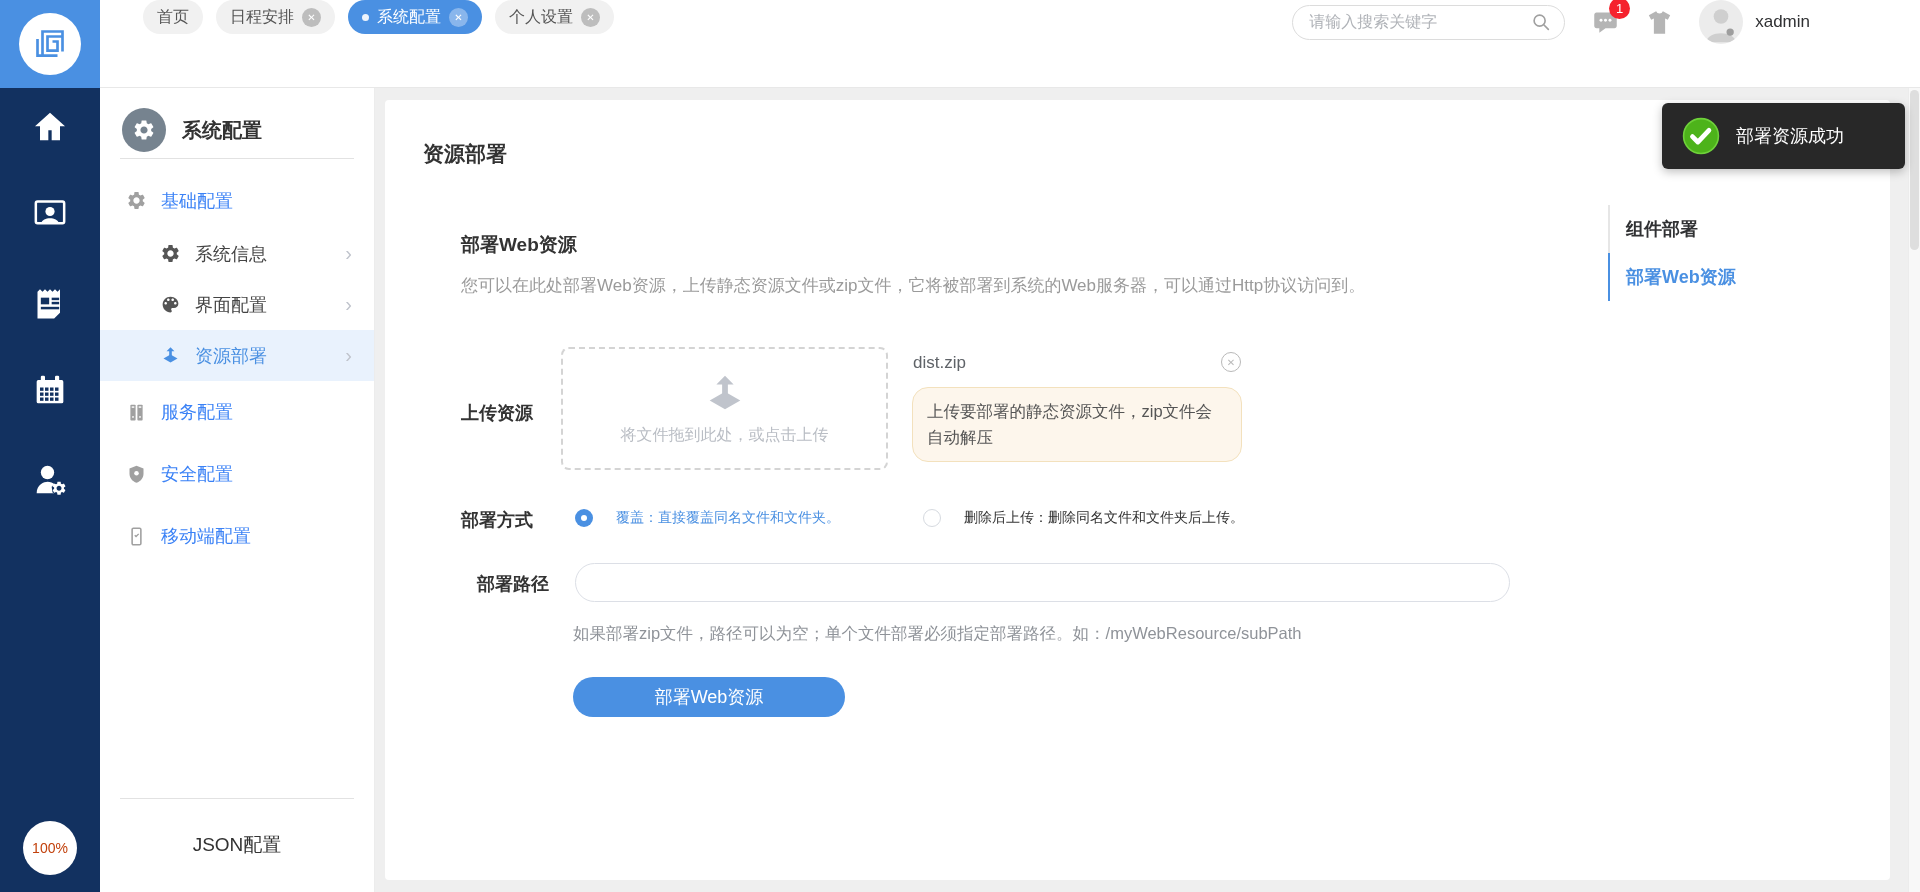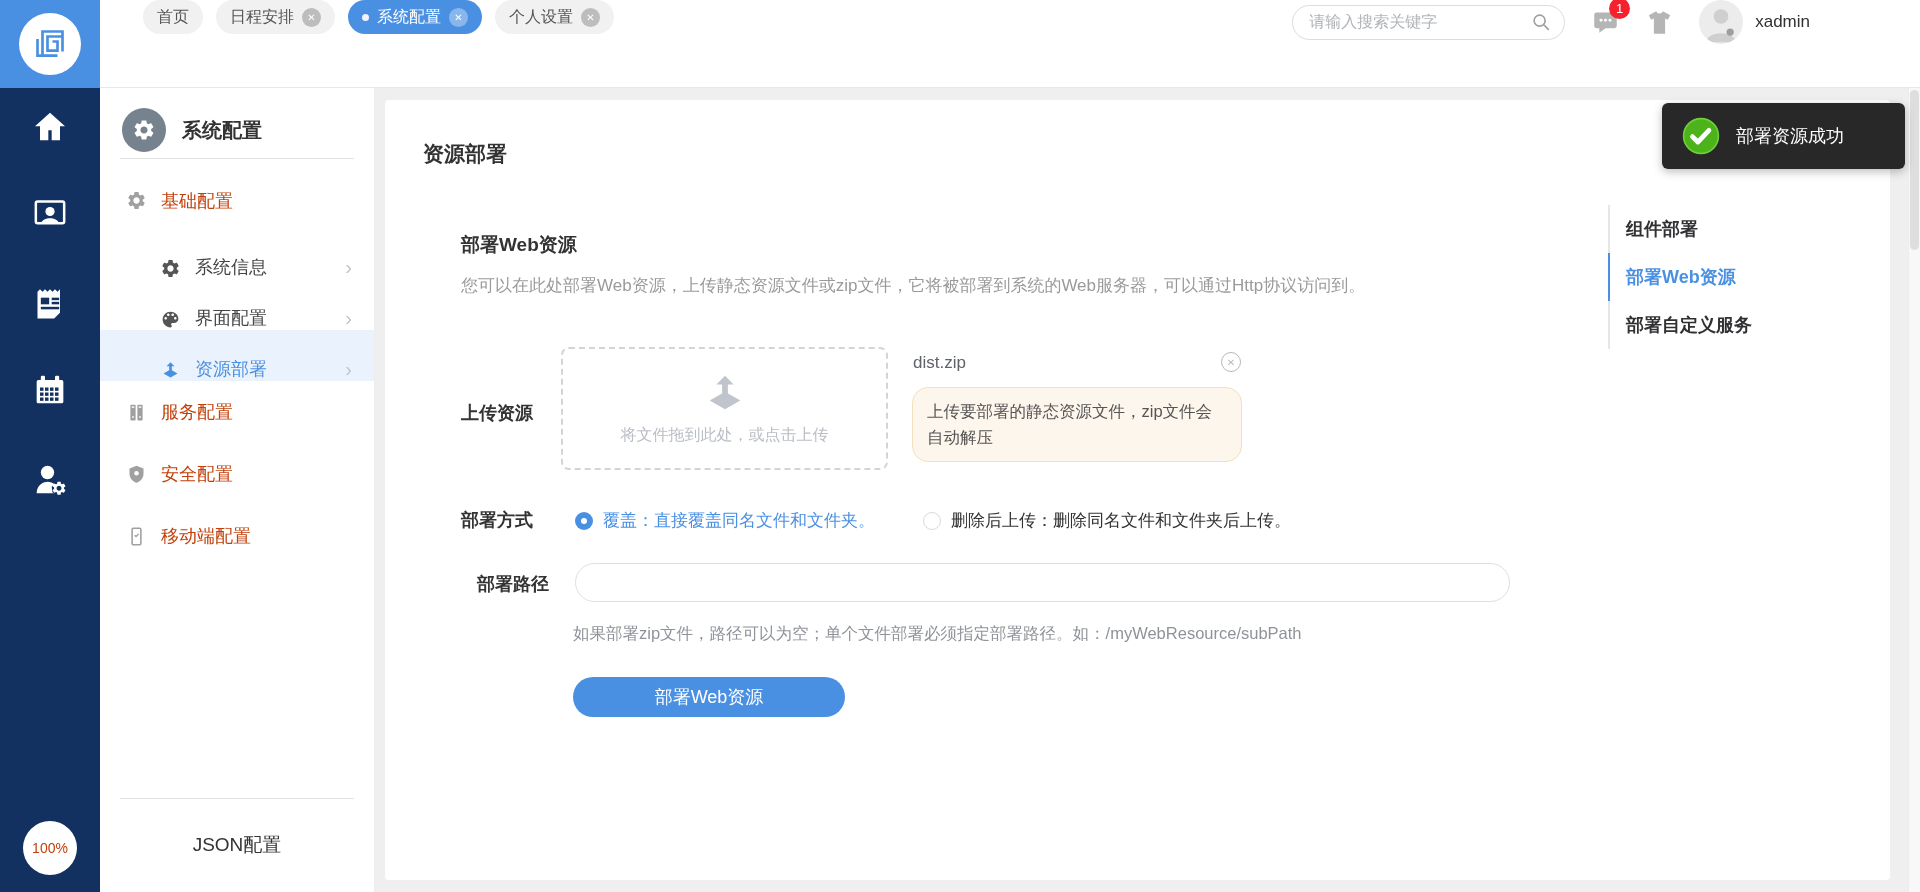--- a/index.html
+++ b/index.html
@@ -36,22 +36,22 @@
   .username { font-size:17px; color:#303133; }
 
   
   .sidebar { position:absolute; left:100px; top:88px; width:275px; bottom:0; background:#fff; border-right:1px solid #ececec; z-index:3; }
   .sb-head { display:flex; align-items:center; gap:16px; padding:20px 0 0 22px; }
   .sb-head-icon { width:44px; height:44px; border-radius:50%; background:#76838f; display:flex; align-items:center; justify-content:center; }
   .sb-head-icon svg { width:24px; height:24px; }
   .sb-title { font-size:20px; font-weight:bold; color:#333; }
   .sb-divider { margin:6px 20px 0 20px; border-bottom:1px solid #e2e2e2; }
   .menu { padding-top:14px; }
-  .menu-item { display:flex; align-items:center; height:55px; padding-left:26px; gap:14px; font-size:18px; color:#c2410c; cursor:pointer; position:relative; }
-  .menu-item.lvl2 { padding-left:60px; height:51px; color:#444;align-items:flex-end; }
+  .menu-item { display:flex; align-items:center; height:55px; padding-left:26px; gap:14px; font-size:18px; color:#3b82f6; cursor:pointer; position:relative; }
+  .menu-item.lvl2 { padding-left:60px; height:51px; color:#444; }
   .menu-item svg { width:21px; height:21px; flex:0 0 auto; }
   .menu-item .chev { position:absolute; right:22px; font-size:20px; color:#c0c4cc; font-weight:normal; }
   .menu-item.active { background:#e9f2fd; color:#4a90e2; }
   .menu-item.tall { height:62px; }
   .sb-footer { position:absolute; left:0; right:0; bottom:0; height:94px; display:flex; align-items:center; justify-content:center; }
   .sb-footer:before { content:""; position:absolute; top:0; left:20px; right:20px; border-top:1px solid #e2e2e2; }
   .sb-footer span { font-size:19px; color:#333; cursor:pointer; }
 
   
   .content { position:absolute; left:375px; top:88px; right:0; bottom:0; background:#efefef; padding:12px 30px 12px 10px; }
@@ -74,21 +74,21 @@
   .file-close { position:absolute; left:836px; top:252px; width:20px; height:20px; border:1px solid #b9b9b9; border-radius:50%; color:#b9b9b9; font-size:10px; display:flex; align-items:center; justify-content:center; cursor:pointer; }
   .file-tip { position:absolute; left:527px; top:287px; width:330px; background:#fdf6ec; border:1px solid #f3e1bd; border-radius:16px; padding:11px 14px; font-size:16.5px; line-height:1.55; color:#555; }
 
   .radio-row { position:absolute; top:409px; display:flex; align-items:center; gap:10px; cursor:pointer; }
   .radio-overwrite { left:190px; }
   .radio-delete { left:538px; }
   .radio { width:18px; height:18px; border-radius:50%; flex:0 0 auto; }
   .radio.on { background:#4a90e2; position:relative; }
   .radio.on:after { content:""; position:absolute; left:6px; top:6px; width:6px; height:6px; border-radius:50%; background:#fff; }
   .radio.off { background:#fff; border:1.5px solid #d6dae0; }
-  .radio-label { font-size:17px; }
+  .radio-label { font-size:14px;margin-left:13px; }
   .radio-overwrite .radio-label { color:#4a90e2; }
   .radio-delete .radio-label { color:#333; }
 
   .path-input { position:absolute; left:190px; top:463px; width:935px; height:39px; border:1px solid #dcdfe6; border-radius:20px; outline:none; padding:0 20px; font-size:16px; color:#333; font-family:inherit; background:#fff; }
   .path-hint { position:absolute; left:188px; top:523px; font-size:16.5px; color:#8f9399; }
   .submit-btn { position:absolute; left:188px; top:577px; width:272px; height:40px; border:none; border-radius:20px; background:#4a90e2; color:#fff; font-size:18px; font-family:inherit; cursor:pointer; }
 
   
   .anchor-nav { position:absolute; left:1223px; top:105px; }
   .anchor-item { height:48px; display:flex; align-items:center; padding-left:16px; border-left:2px solid #e6e6e6; font-size:18px; font-weight:bold; color:#303133; cursor:pointer; white-space:nowrap; }
@@ -342,21 +342,20 @@
 
     <div class="fld-label lab-path">部署路径</div>
     <input class="path-input" type="text" value="" style="">
     <div class="path-hint">如果部署zip文件，路径可以为空；单个文件部署必须指定部署路径。如：/myWebResource/subPath</div>
 
     <button class="submit-btn">部署Web资源</button>
 
     <div class="anchor-nav">
       <div class="anchor-item">组件部署</div>
       <div class="anchor-item active">部署Web资源</div>
-      <div class="anchor-item">部署自定义服务</div>
     </div>
   </div>
 </div>
 
 <div class="toast">
   <span class="toast-icon">
     <svg viewBox="0 0 24 24">
         <circle cx="12" cy="12" r="11" fill="#4db31a"></circle>
         <circle cx="12" cy="12" r="11" fill="none" stroke="#6ed13a" stroke-width="1"></circle>
         <path d="M6.6 12.4l3.4 3.4 7-7.4" stroke="#fff" stroke-width="3" fill="none" stroke-linecap="round" stroke-linejoin="round"></path>

